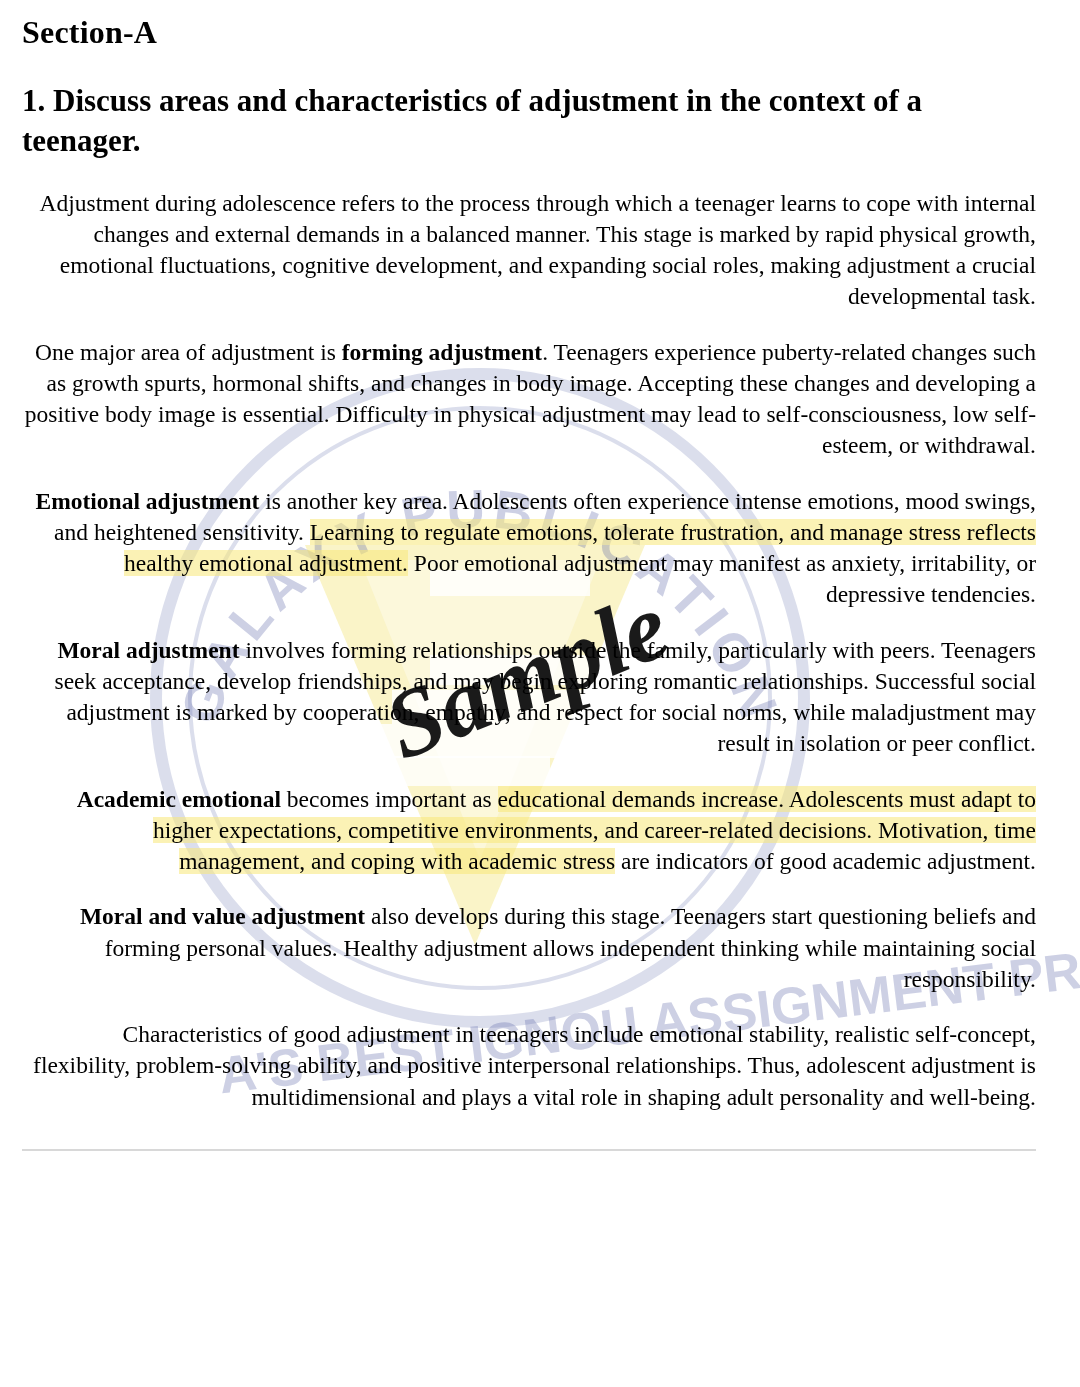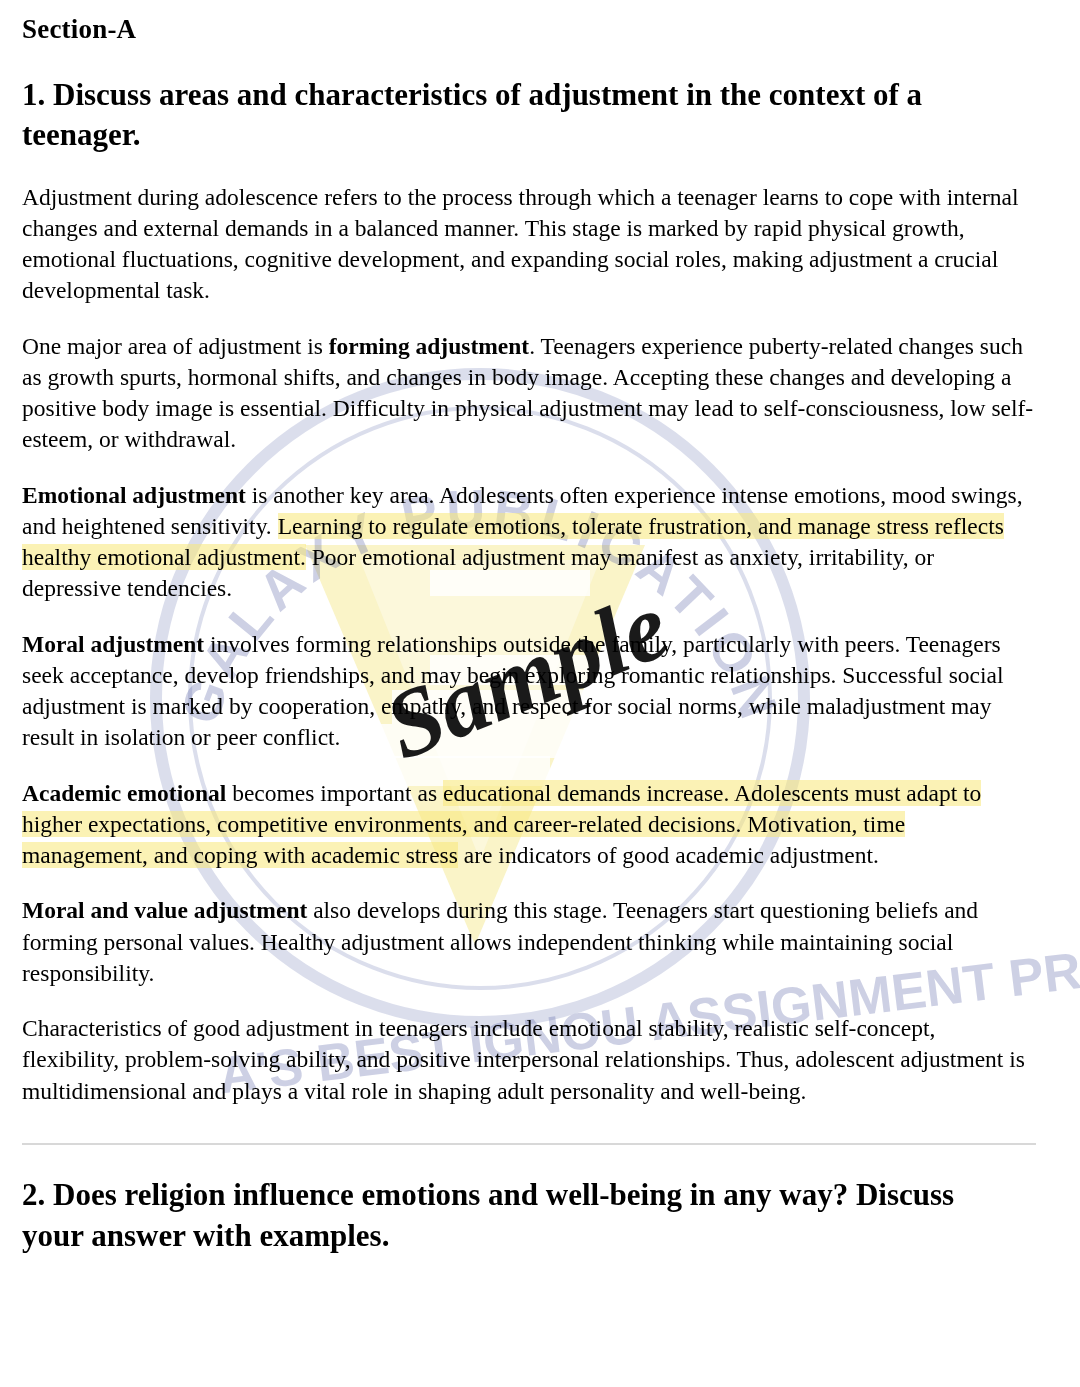--- a/index.html
+++ b/index.html
@@ -113,37 +113,37 @@
     position: absolute;
     background: rgba(255,255,255,0.80);
   }
 
   
   .content {
     position: relative;
     z-index: 2;
   }
   .section-title {
-    font-size: 27px;
+    font-size: 32px;
     font-weight: 700;
     margin: 0 0 30px 0;
     letter-spacing: .2px;
   }
   .q-title {
     font-size: 31px;
     font-weight: 700;
     line-height: 1.30;
     margin: 0 0 26px 0;
     max-width: 960px;
   }
   p.body {
     font-size: 23.5px;
     line-height: 1.33;
     margin: 0 0 24px 0;
-    text-align: left;
+    text-align: right;
     max-width: 1015px;
   }
   p.body:last-child { margin-bottom: 0; }
   .b { font-weight: 700; }
   .hl { background: rgba(247,232,120,0.55); }
   .divider {
     border: none;
     border-top: 2px solid #d8d8d8;
     margin: 36px 0 30px 0;
   }
@@ -203,16 +203,15 @@
     <p class="body"><span class="b">Moral adjustment</span> involves forming relationships outside the family, particularly with peers. Teenagers seek acceptance, develop friendships, and may begin exploring romantic relationships. Successful social adjustment is marked by cooperation, empathy, and respect for social norms, while maladjustment may result in isolation or peer conflict.</p>
 
     <p class="body"><span class="b">Academic emotional</span> becomes important as <span class="hl">educational demands increase. Adolescents must adapt to higher expectations, competitive environments, and career-related decisions. Motivation, time management, and coping with academic stress</span> are indicators of good academic adjustment.</p>
 
     <p class="body"><span class="b">Moral and value adjustment</span> also develops during this stage. Teenagers start questioning beliefs and forming personal values. Healthy adjustment allows independent thinking while maintaining social responsibility.</p>
 
     <p class="body">Characteristics of good adjustment in teenagers include emotional stability, realistic self-concept, flexibility, problem-solving ability, and positive interpersonal relationships. Thus, adolescent adjustment is multidimensional and plays a vital role in shaping adult personality and well-being.</p>
 
     <hr class="divider">
 
-    <div class="q2">2. Does religion influence emotions and well-being in any way? Discuss your answer with examples.</div>
 
   </div>
 </div>
 
 </body></html>

